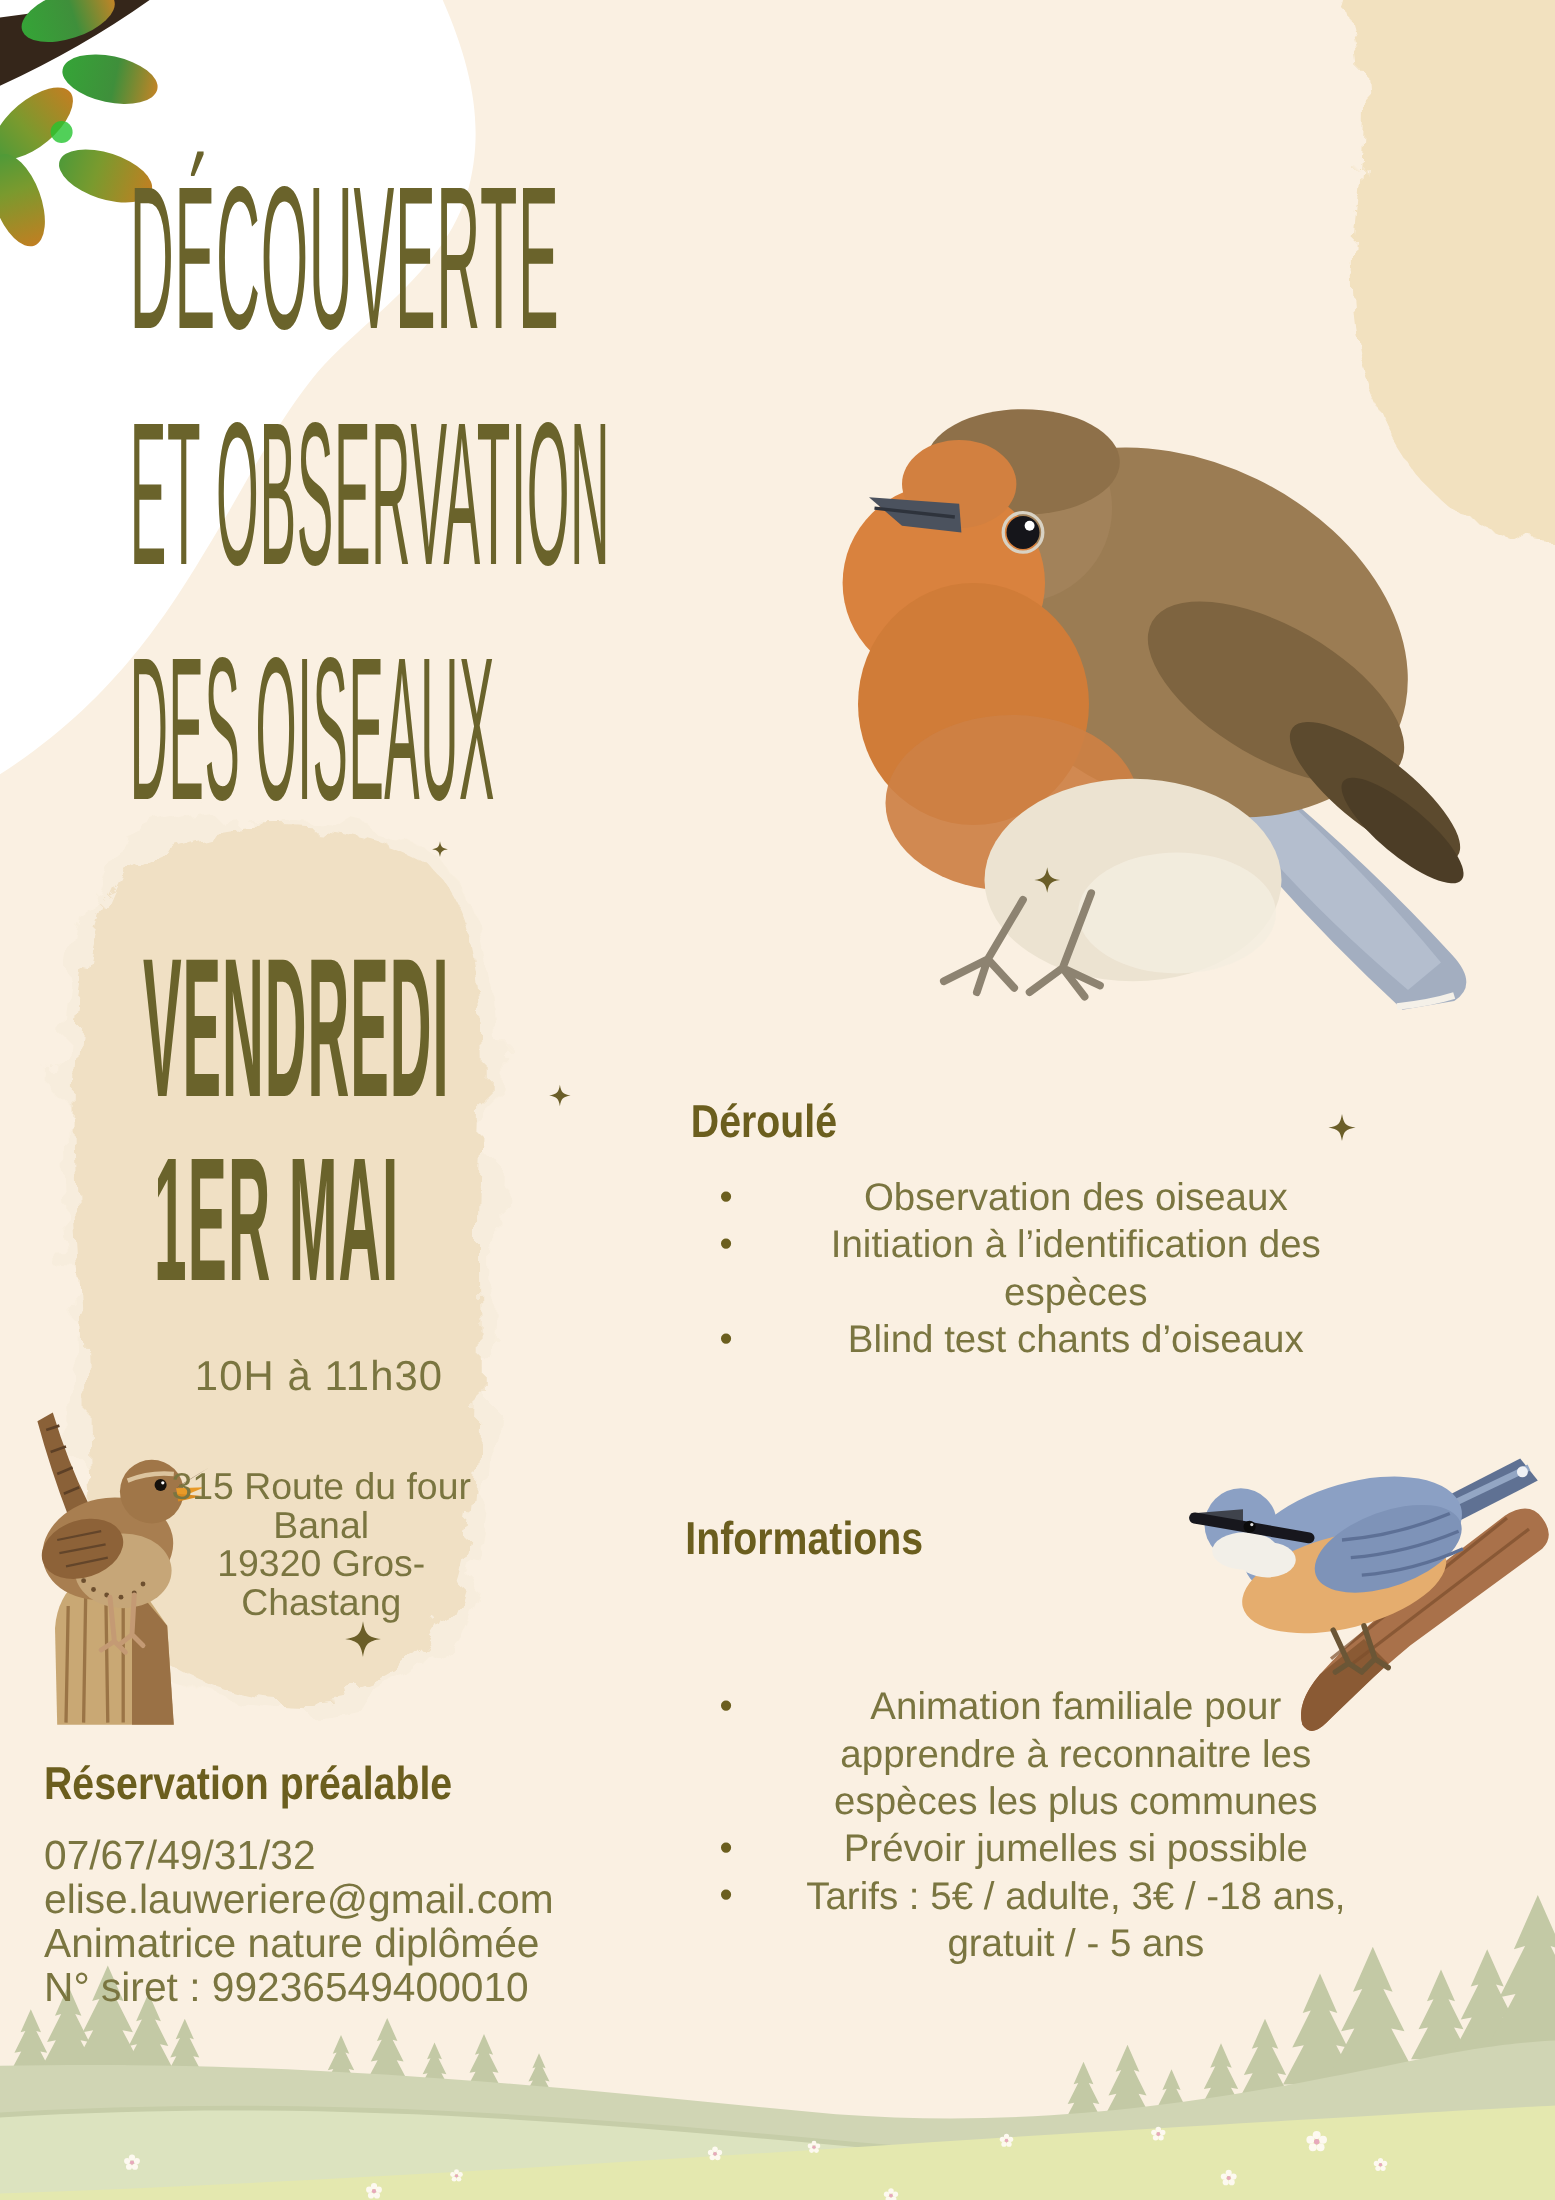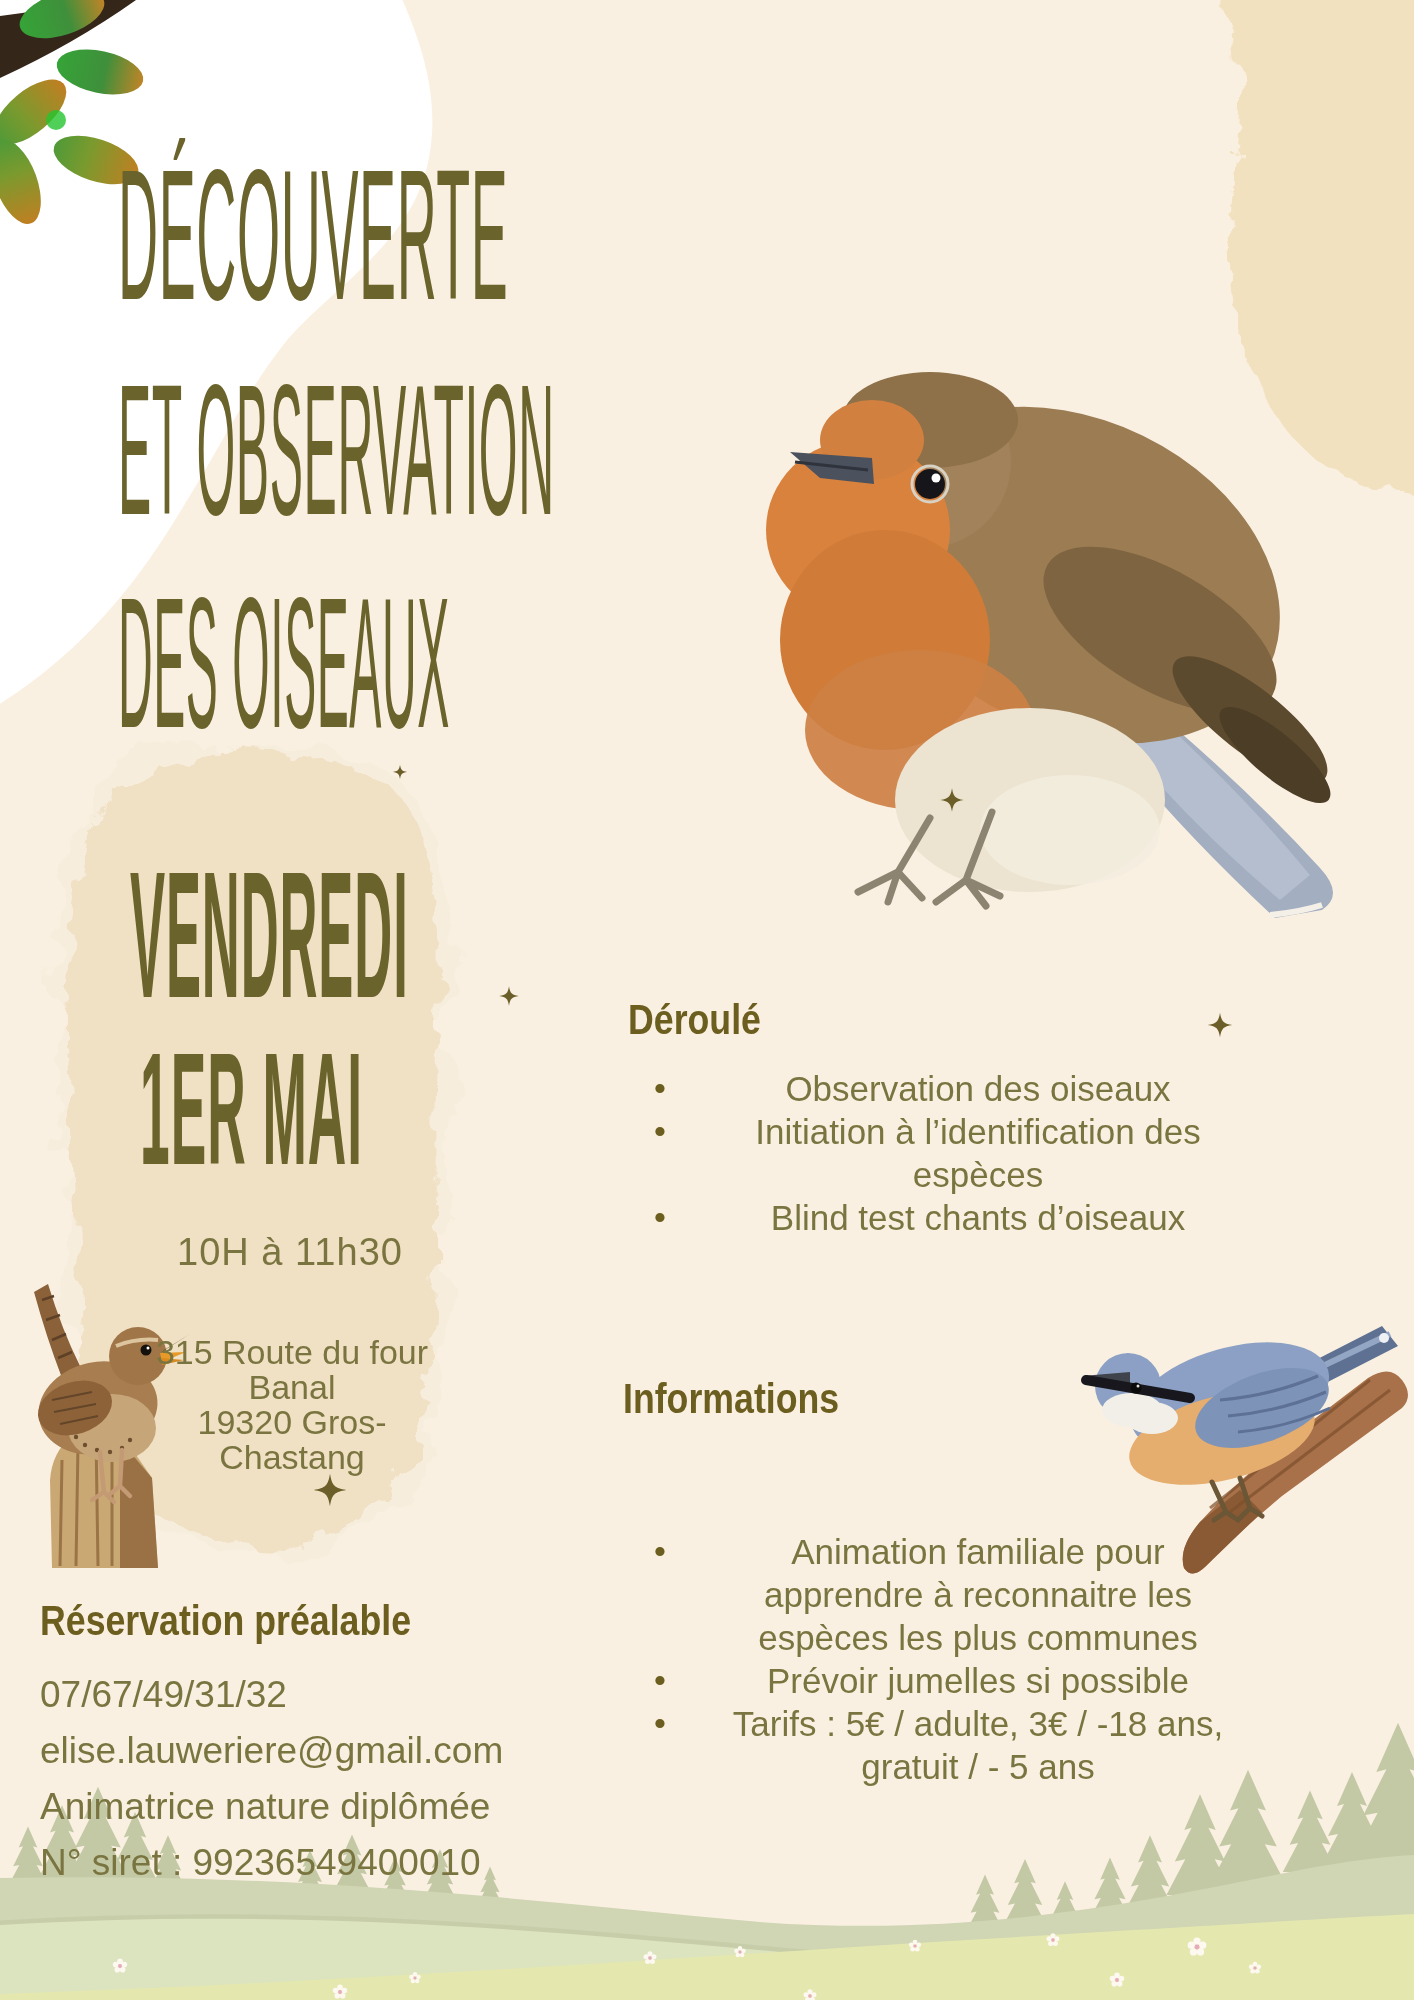--- a/index.html
+++ b/index.html
@@ -37,21 +37,21 @@
   #deroule-list { left:646px; top:1067px; }
   #informations-list { left:646px; top:1530px; }
   .bullet-list li {
     position:relative; padding-left:44px; font-size:35px; line-height:43px;
     color:var(--body-ink); white-space:pre-line;
   }
   .bullet-list li::before {
     content:"\2022"; position:absolute; left:8px; top:0;
     color:var(--heading-ink); font-size:34px;
   }
-  #contact-block { left:40px; top:1667px; font-size:37px; line-height:56px; white-space:pre-line; }
+  #contact-block { left:40px; top:1667px; font-size:37px; line-height:40px; white-space:pre-line; }
 </style>
 </head>
 <body>
 
 <div class="page">
 
   <svg class="art" viewBox="0 0 1414 2000" aria-hidden="true">
     <defs>
       <filter id="rough" x="-20%" y="-20%" width="140%" height="140%">
         <feTurbulence type="fractalNoise" baseFrequency="0.03" numOctaves="4" seed="8" result="n"></feTurbulence>

